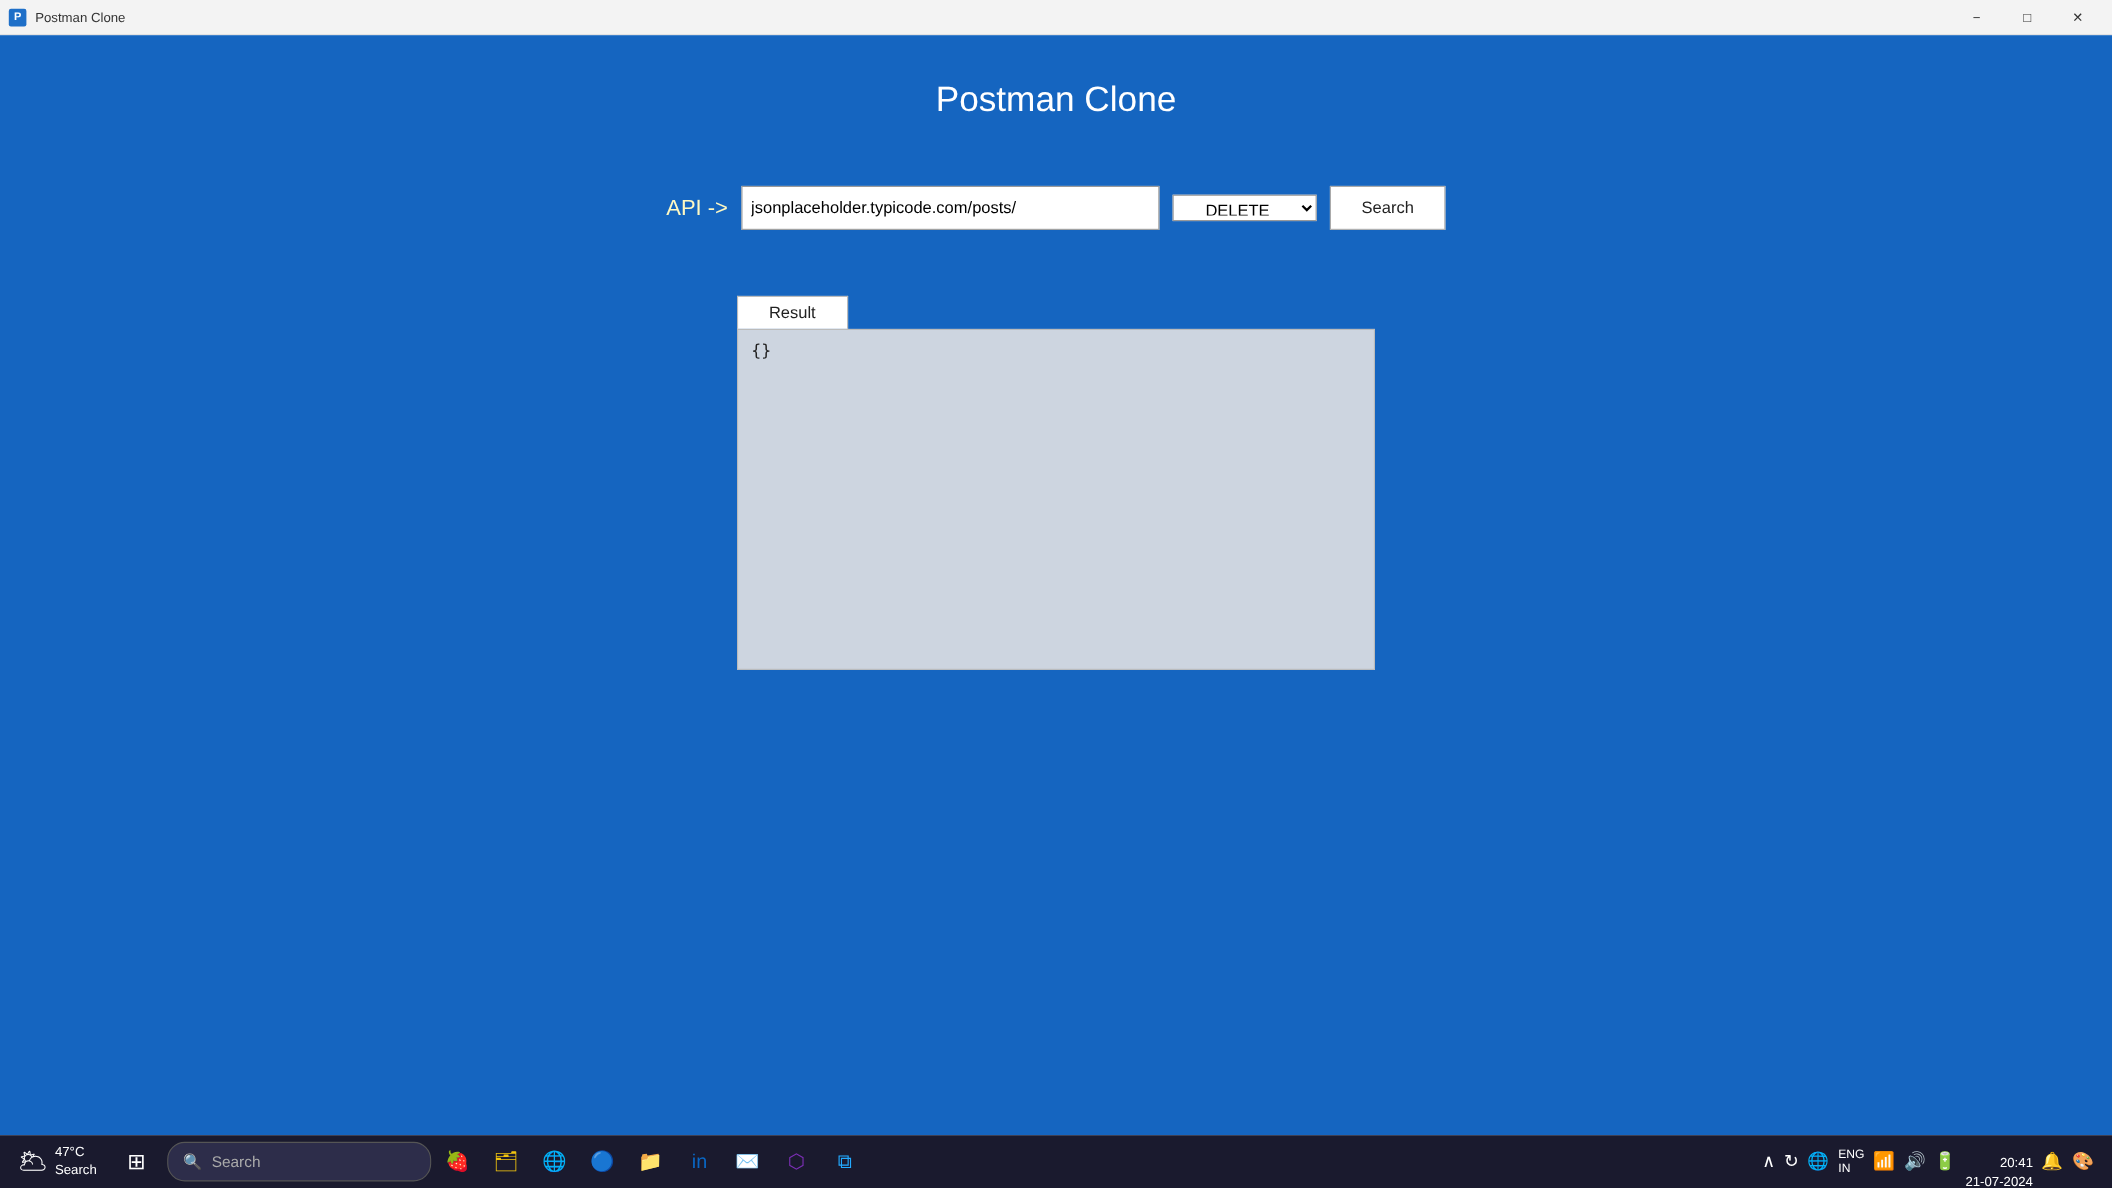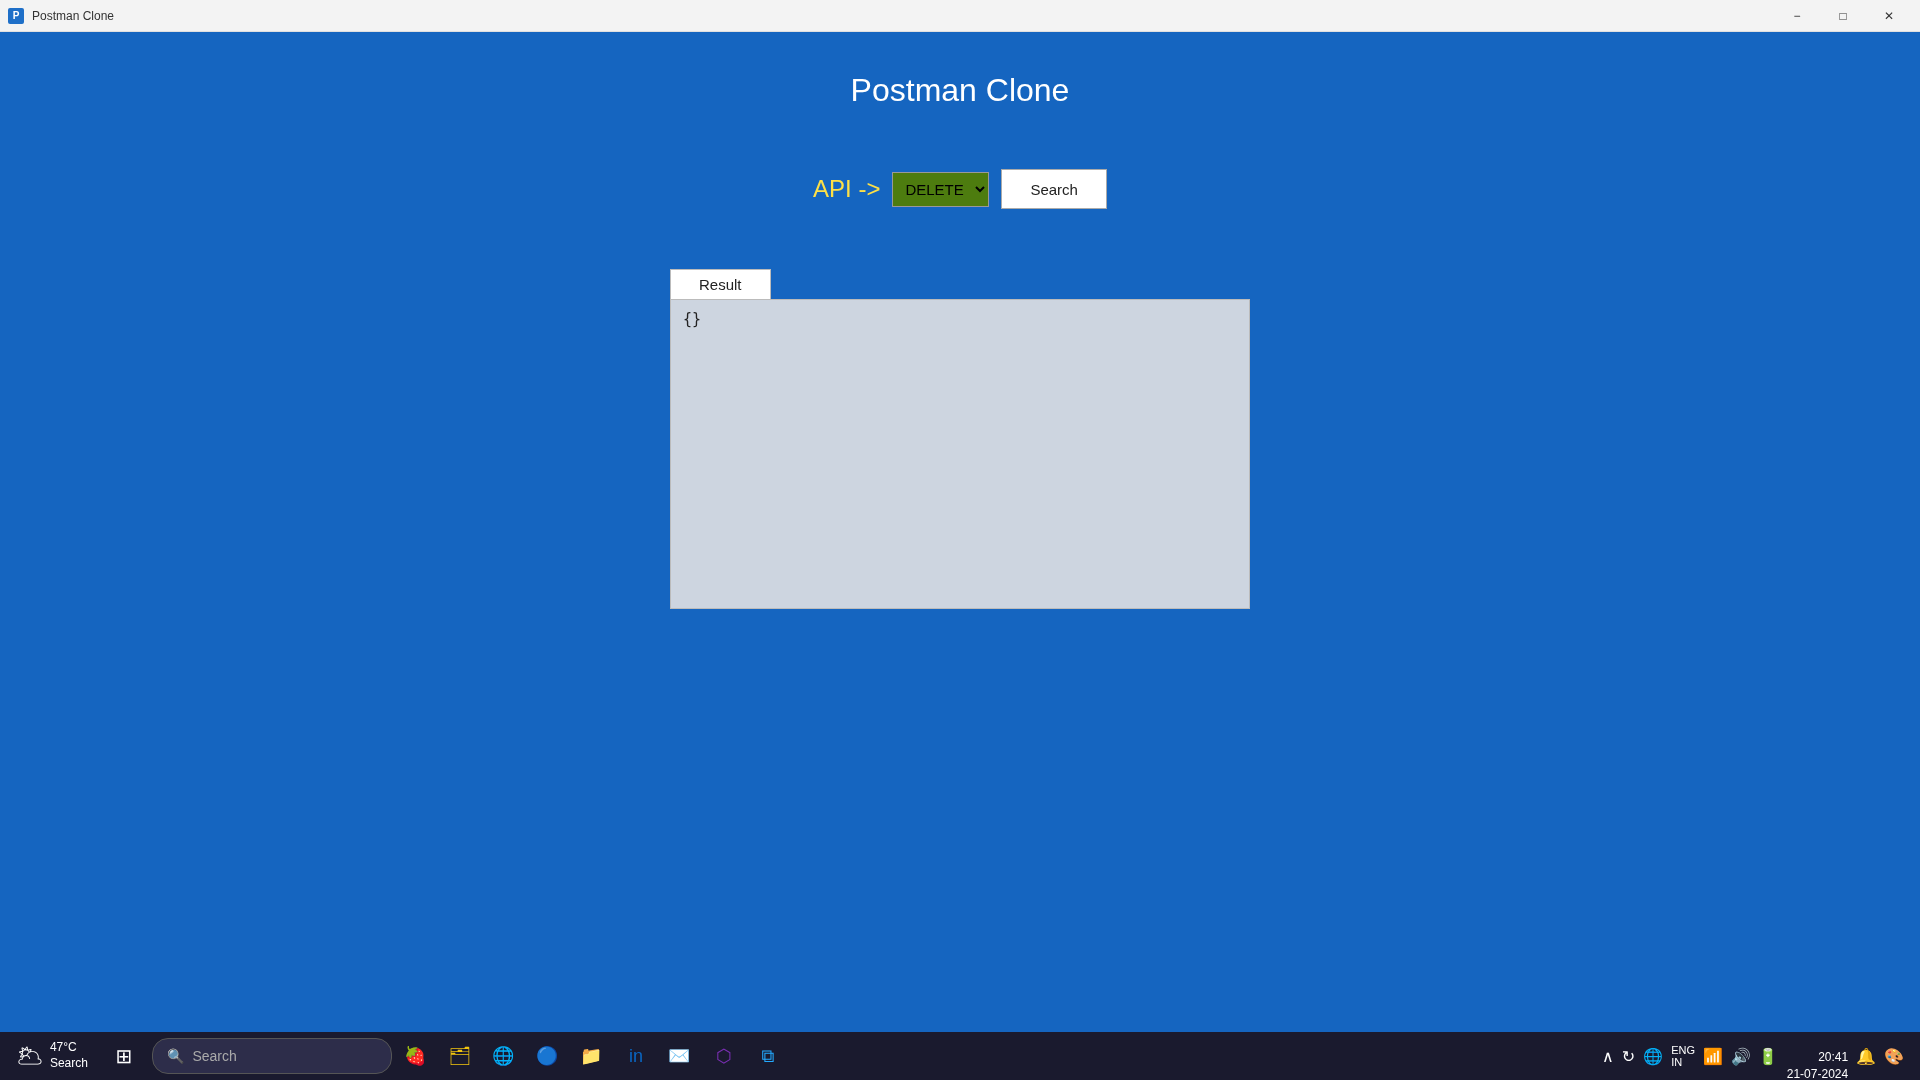--- a/index.html
+++ b/index.html
@@ -68,40 +68,40 @@
     }
 
     
     #api-row {
       display: flex;
       align-items: center;
       gap: 12px;
       margin-bottom: 60px;
     }
     #api-label {
-      color: #fde047;
-      font-size: 24px;
+      color: #fef9c3;
+      font-size: 20px;
       font-weight: 500;
       white-space: nowrap;
     }
     #api-input {
       width: 380px;
       height: 40px;
       font-size: 15px;
       padding: 4px 8px;
       border: 1px solid #999;
       background: #fff;
       outline: none;
     }
     #method-select {
-      height: 35px;
-      font-size: 15px;
-      padding: 4px 8px;
+      height: 24px;
+      font-size: 15px;
+      padding: 4px 25px;
       border: 1px solid #999;
-      background: #4d7c0f;
+      background: #ffffff;
       cursor: pointer;
       min-width: 90px;
     }
     #search-btn {
       height: 40px;
       padding: 4px 28px;
       font-size: 15px;
       background: #fff;
       border: 1px solid #aaa;
       cursor: pointer;
@@ -243,20 +243,21 @@
     <button class="titlebar-btn">□</button>
     <button class="titlebar-btn close">✕</button>
   </div>
 </div>
 
 <div id="app">
   <div id="app-title">Postman Clone</div>
 
   <div id="api-row">
     <span id="api-label">API -&gt;</span>
+    <input id="api-input" type="text" value="jsonplaceholder.typicode.com/posts/" style="">
     <select id="method-select">
       <option value="GET">GET</option>
       <option value="POST">POST</option>
       <option value="PUT">PUT</option>
       <option value="DELETE" selected="">DELETE</option>
       <option value="PATCH">PATCH</option>
     </select>
     <button id="search-btn">Search</button>
   </div>
 

